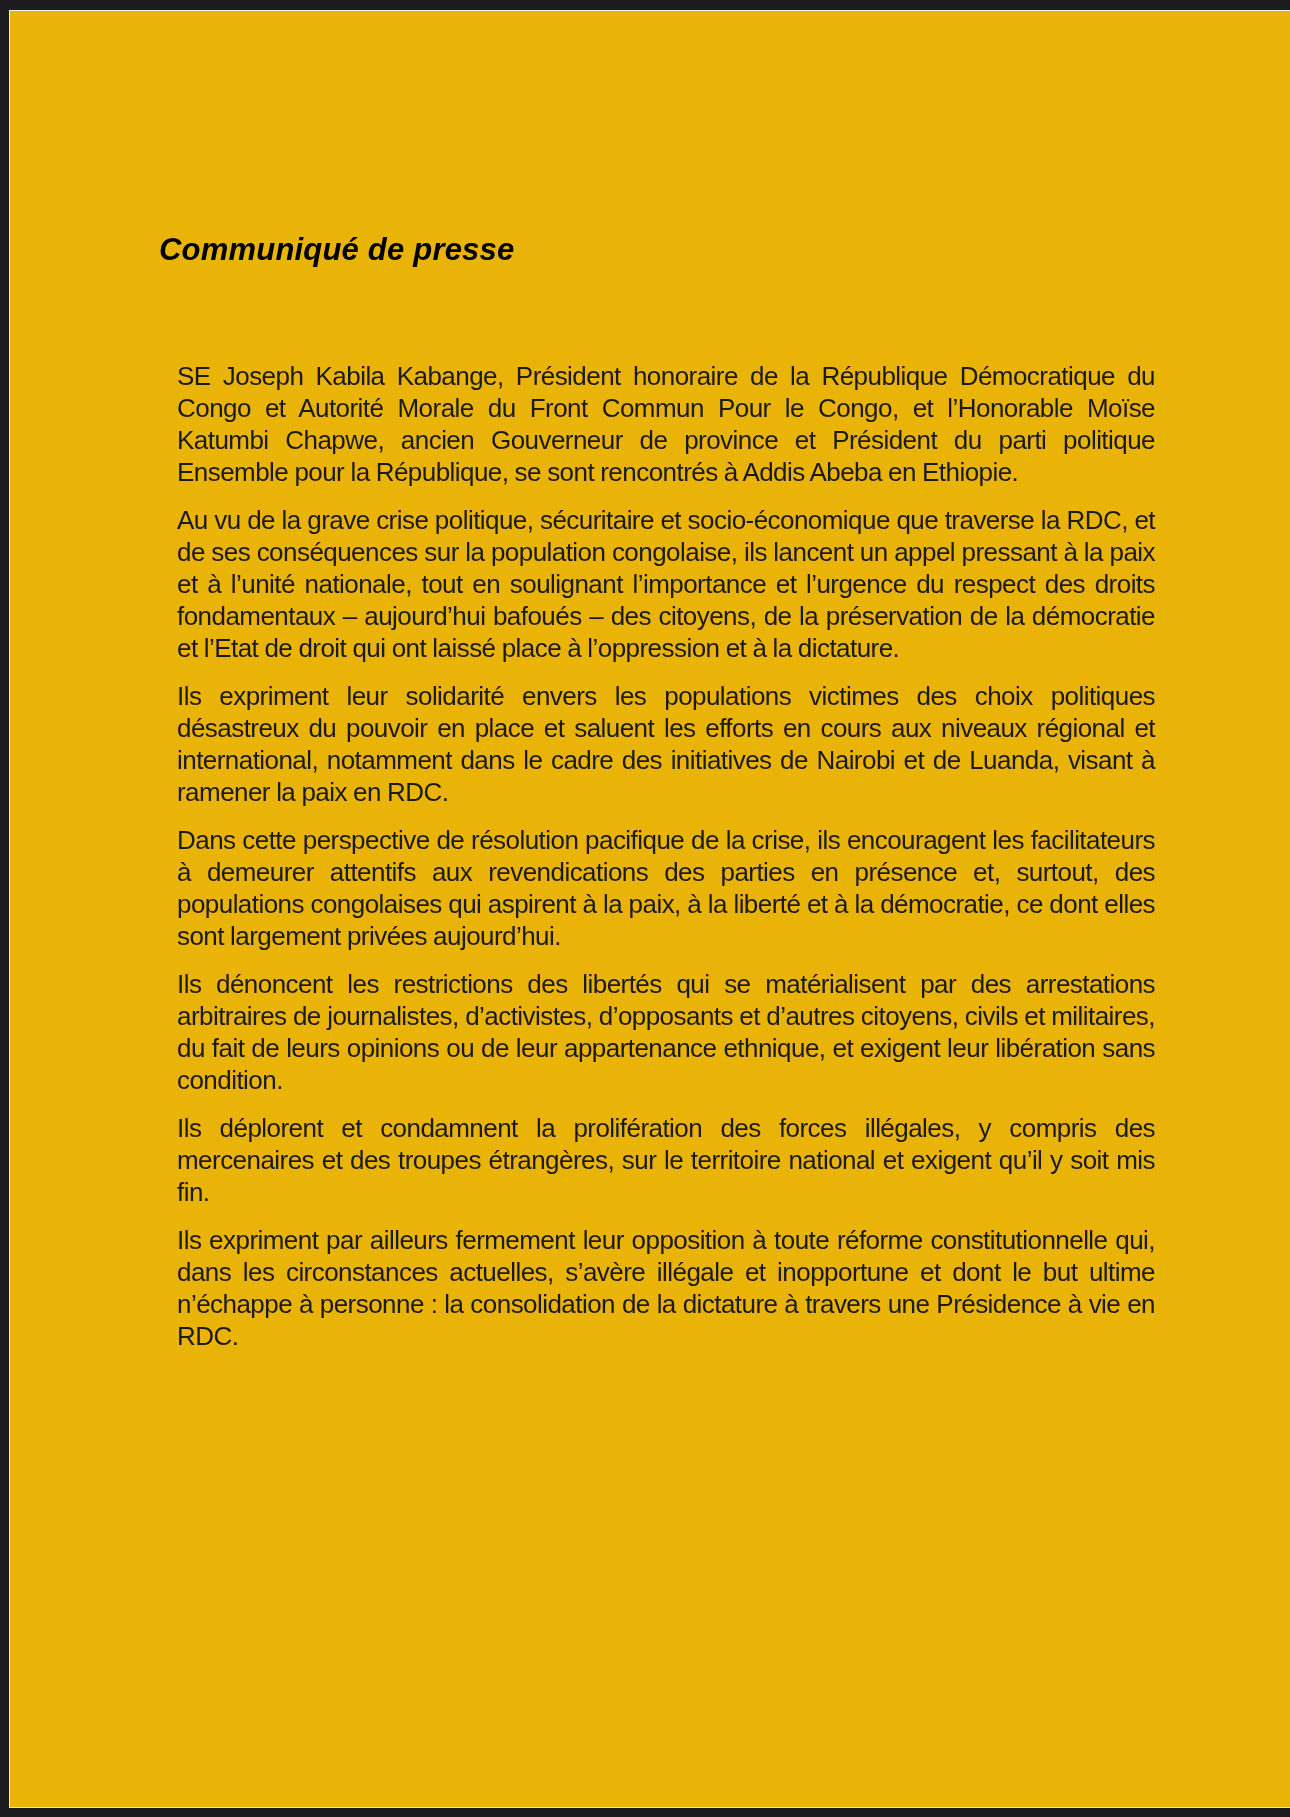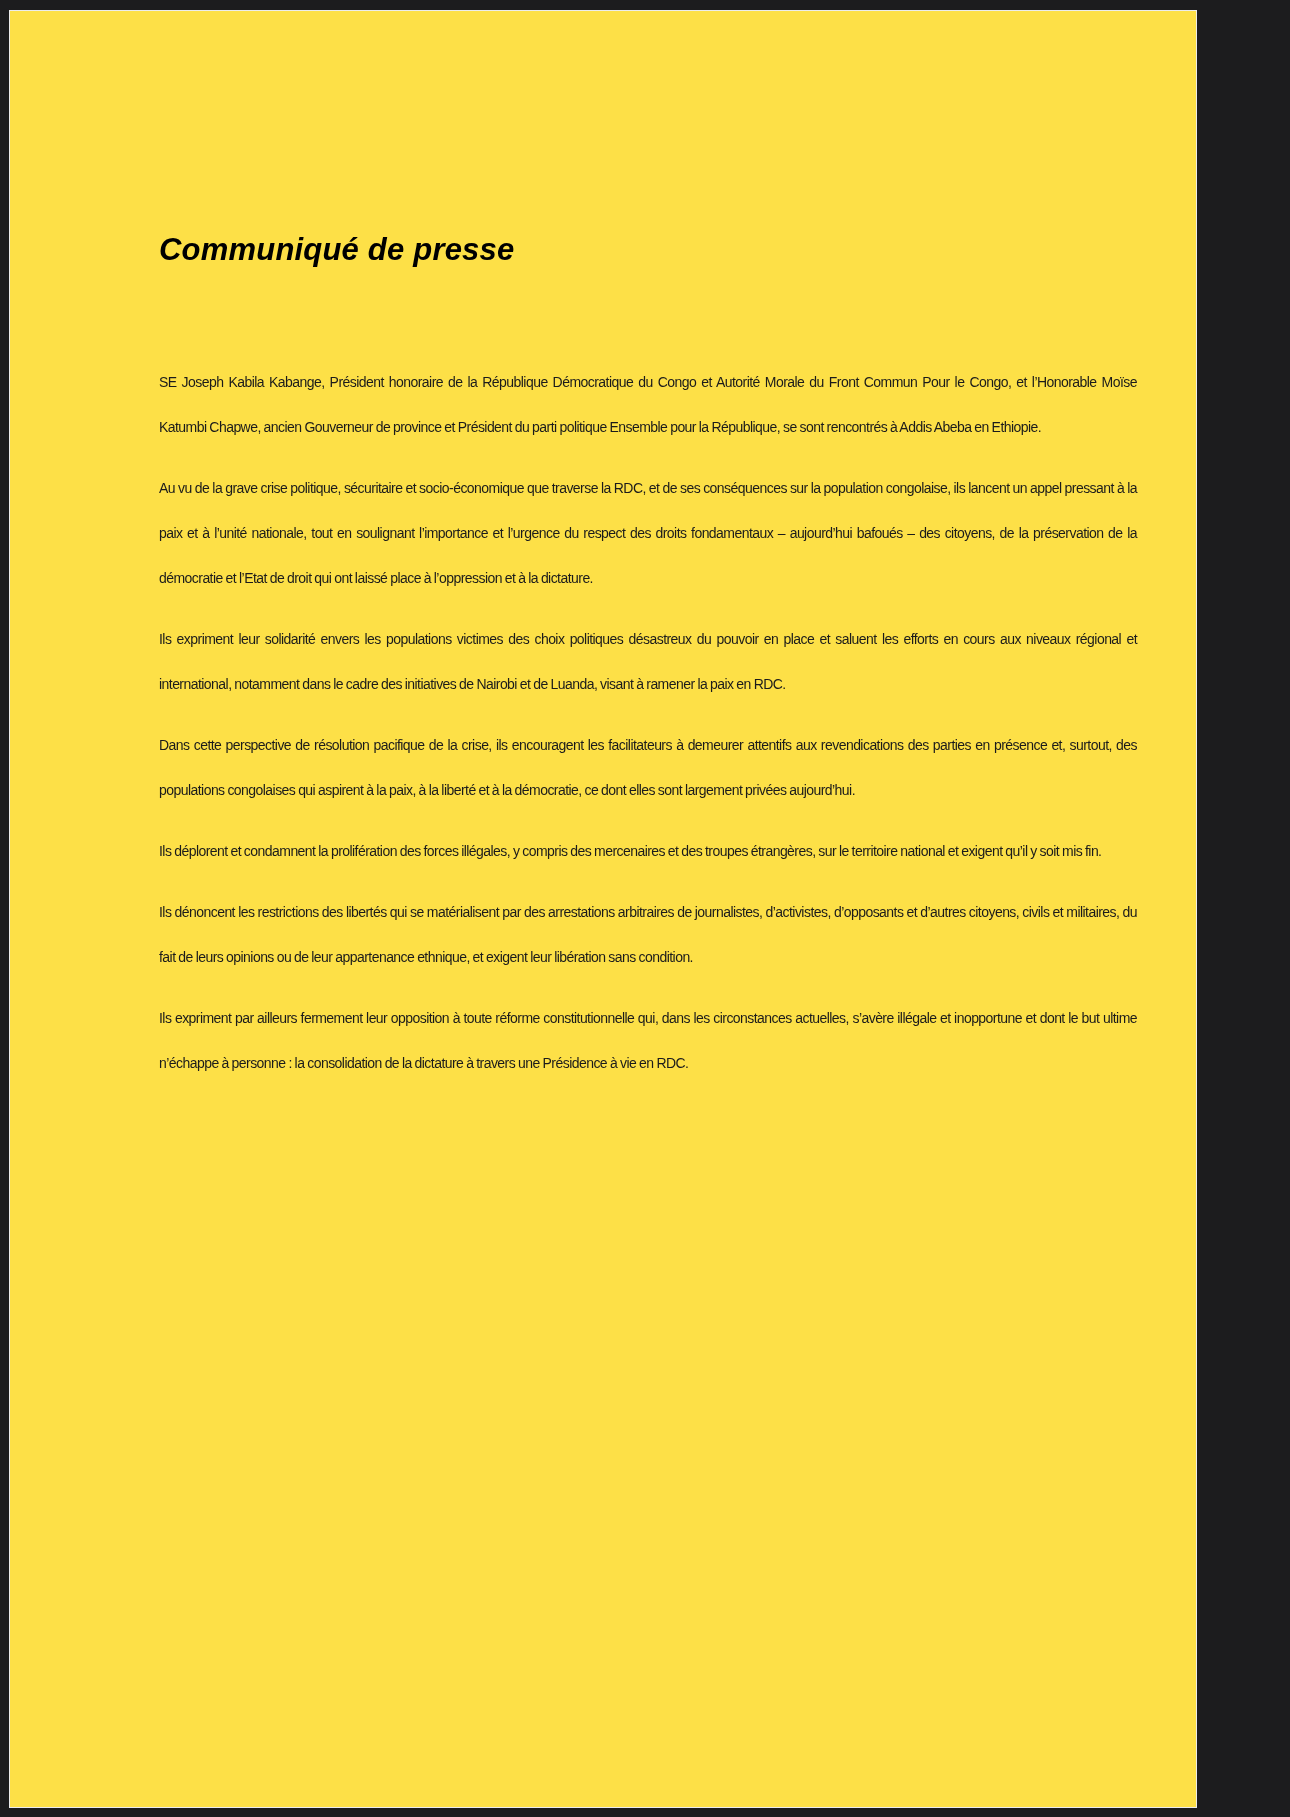--- a/index.html
+++ b/index.html
@@ -7,62 +7,62 @@
       padding: 0;
       width: 1290px;
       height: 1817px;
       overflow: hidden;
       background: #1c1c1e;
     }
     .page {
       position: absolute;
       left: 9px;
       top: 10px;
-      width: 1188px;
+      width: 1282px;
       height: 1798px;
-      background: #fde047;
+      background: #eab308;
       box-shadow: inset 0 0 0 1px #ececec;
     }
     .title {
       position: absolute;
       left: 150px;
       top: 222px;
       margin: 0;
       font-family: "Liberation Sans", sans-serif;
       font-weight: bold;
       font-style: italic;
       font-size: 31px;
       color: #000000;
       letter-spacing: 0.2px;
     }
     .body {
       position: absolute;
-      left: 150px;
+      left: 168px;
       top: 350px;
       width: 978px;
       font-family: "Liberation Sans", sans-serif;
-      font-size: 14px;
-      line-height: 45px;
+      font-size: 26px;
+      line-height: 32px;
       color: #1b1b1b;
       letter-spacing: -0.55px;
       word-spacing: -0.5px;
     }
     .body p {
       margin: 0 0 16px 0;
       text-align: justify;
       text-align-last: left;
     }
   </style>
 </head>
 <body>
 
 <div class="page">
   <h1 class="title">Communiqué de presse</h1>
   <div class="body">
     <p>SE Joseph Kabila Kabange, Président honoraire de la République Démocratique du Congo et Autorité Morale du Front Commun Pour le Congo, et l’Honorable Moïse Katumbi Chapwe, ancien Gouverneur de province et Président du parti politique Ensemble pour la République, se sont rencontrés à Addis Abeba en Ethiopie.</p>
     <p>Au vu de la grave crise politique, sécuritaire et socio-économique que traverse la RDC, et de ses conséquences sur la population congolaise, ils lancent un appel pressant à la paix et à l’unité nationale, tout en soulignant l’importance et l’urgence du respect des droits fondamentaux – aujourd’hui bafoués – des citoyens, de la préservation de la démocratie et l’Etat de droit qui ont laissé place à l’oppression et à la dictature.</p>
     <p>Ils expriment leur solidarité envers les populations victimes des choix politiques désastreux du pouvoir en place et saluent les efforts en cours aux niveaux régional et international, notamment dans le cadre des initiatives de Nairobi et de Luanda, visant à ramener la paix en RDC.</p>
     <p>Dans cette perspective de résolution pacifique de la crise, ils encouragent les facilitateurs à demeurer attentifs aux revendications des parties en présence et, surtout, des populations congolaises qui aspirent à la paix, à la liberté et à la démocratie, ce dont elles sont largement privées aujourd’hui.</p>
+    <p>Ils dénoncent les restrictions des libertés qui se matérialisent par des arrestations arbitraires de journalistes, d’activistes, d’opposants et d’autres citoyens, civils et militaires, du fait de leurs opinions ou de leur appartenance ethnique, et exigent leur libération sans condition.</p>
     <p>Ils déplorent et condamnent la prolifération des forces illégales, y compris des mercenaires et des troupes étrangères, sur le territoire national et exigent qu’il y soit mis fin.</p>
-    <p>Ils dénoncent les restrictions des libertés qui se matérialisent par des arrestations arbitraires de journalistes, d’activistes, d’opposants et d’autres citoyens, civils et militaires, du fait de leurs opinions ou de leur appartenance ethnique, et exigent leur libération sans condition.</p>
     <p>Ils expriment par ailleurs fermement leur opposition à toute réforme constitutionnelle qui, dans les circonstances actuelles, s’avère illégale et inopportune et dont le but ultime n’échappe à personne : la consolidation de la dictature à travers une Présidence à vie en RDC.</p>
   </div>
 </div>
 
 </body></html>

